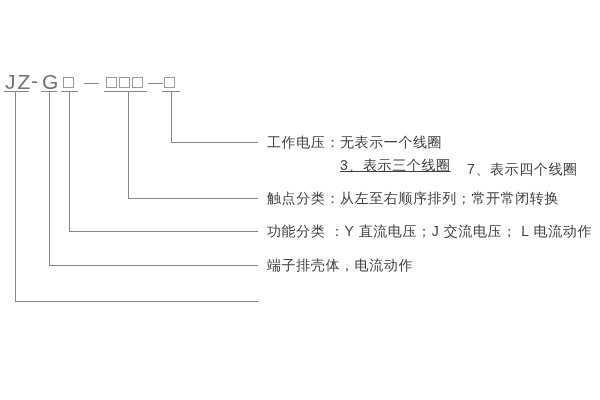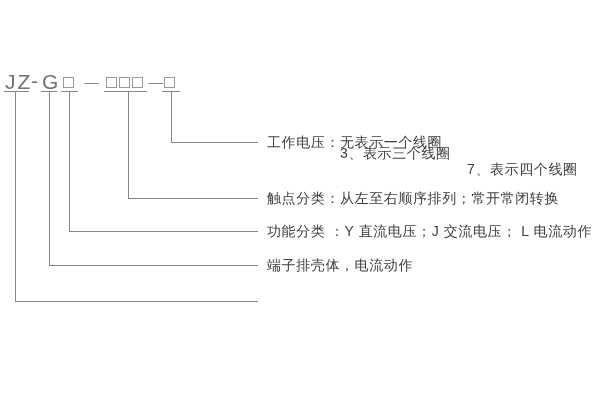--- a/index.html
+++ b/index.html
@@ -94,21 +94,21 @@
   <div class="vline" style="left:171px; top:92px; height:50px;"></div>
 
   <div class="hline" style="left:171px; top:142px; width:87px;"></div>
   <div class="hline" style="left:128px; top:198px; width:130px;"></div>
   <div class="hline" style="left:69px;  top:231px; width:189px;"></div>
   <div class="hline" style="left:49px;  top:265px; width:209px;"></div>
   <div class="hline" style="left:15px;  top:301px; width:243px;"></div>
 
   <span class="label" style="left:267px; top:135px;">工作电压：无表示一个线圈</span>
 
-  <span class="label" style="left:340px; top:146px;">3、表示三个线圈</span>
+  <span class="label" style="left:340px; top:158px;text-decoration:underline;">3、表示三个线圈</span>
   <span class="label" style="left:467px; top:162px;">7、表示四个线圈</span>
 
   <span class="label" style="left:267px; top:224px;">功能分类 ：Y 直流电压；J 交流电压； L 电流动作</span>
 
   <span class="label" style="left:267px; top:191px;">触点分类：从左至右顺序排列；常开常闭转换</span>
 
   <span class="label" style="left:267px; top:258px;">端子排壳体，电流动作</span>
 
 
 </div>

